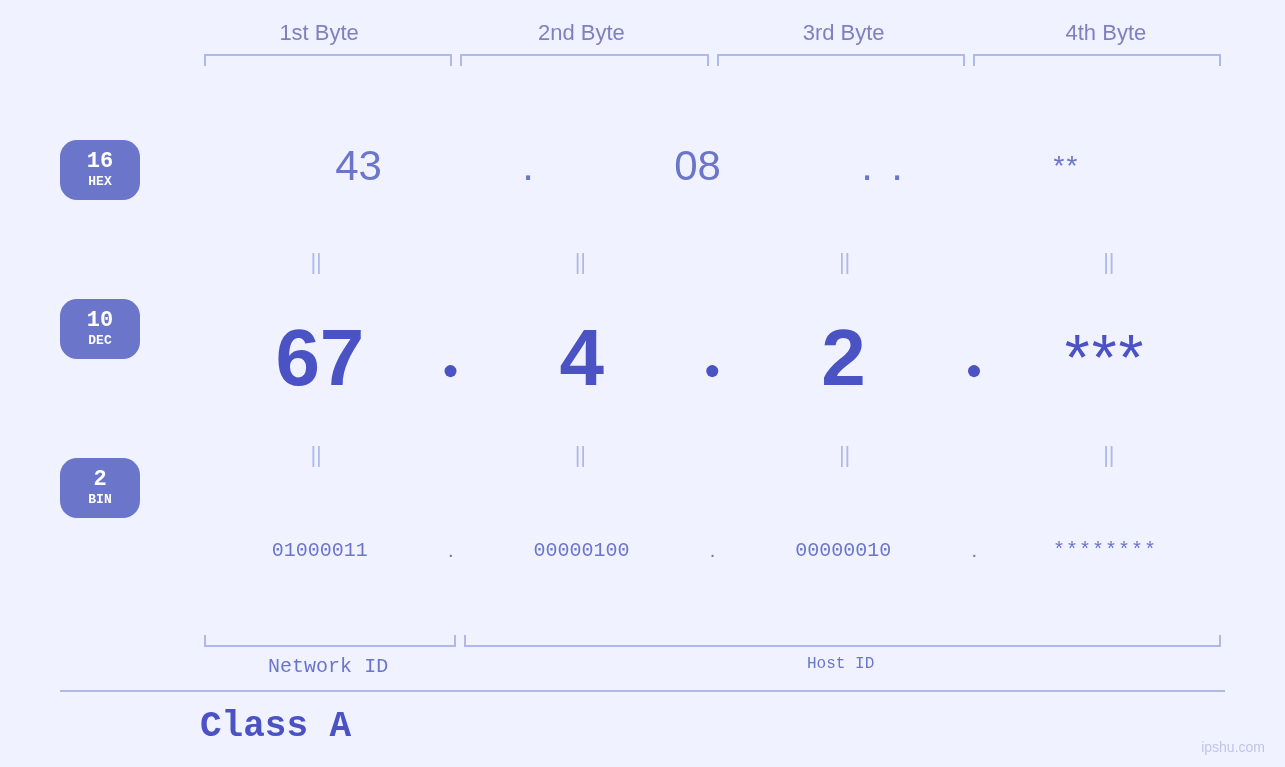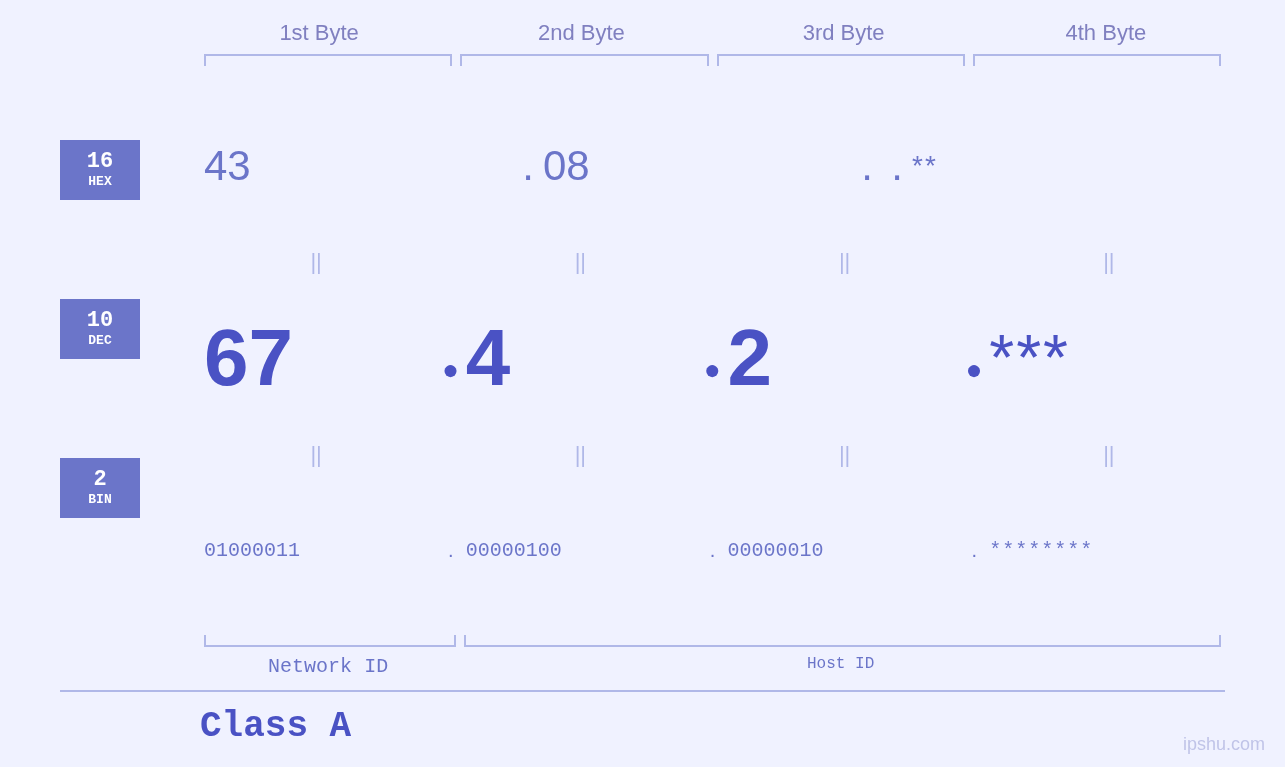--- a/index.html
+++ b/index.html
@@ -87,21 +87,21 @@
       display: flex;
       flex-direction: column;
       justify-content: space-around;
       align-items: flex-start;
       padding-bottom: 60px;
     }
     .base-badge {
       width: 80px;
       height: 60px;
       background: #6b75c9;
-      border-radius: 0;
+      border-radius: 17px;
       display: flex;
       flex-direction: column;
       align-items: center;
       justify-content: center;
       color: white;
     }
     .base-badge .num {
       font-size: 22px;
       font-weight: bold;
       line-height: 1.1;
@@ -123,21 +123,21 @@
       display: flex;
       align-items: center;
       justify-content: space-around;
       padding: 0 4px;
       flex: 1;
     }
     .val-cell {
       flex: 1;
       display: flex;
       align-items: center;
-      justify-content: flex-start;
+      justify-content: center;
       color: #6b75c9;
     }
 
     .hex-val {
       font-size: 42px;
       font-family: Arial, sans-serif;
       font-weight: 400;
     }
     .hex-star {
       font-size: 28px;
@@ -300,21 +300,21 @@
       font-family: 'Courier New', monospace;
       font-weight: bold;
     }
 
     
     .watermark {
       position: absolute;
       bottom: 12px;
       right: 20px;
       color: #c0c4e8;
-      font-size: 18px;
+      font-size: 14px;
       font-family: Arial, sans-serif;
     }
 
     
     .sep {
       width: 30px;
       display: flex;
       align-items: center;
       justify-content: center;
       color: #6b75c9;

